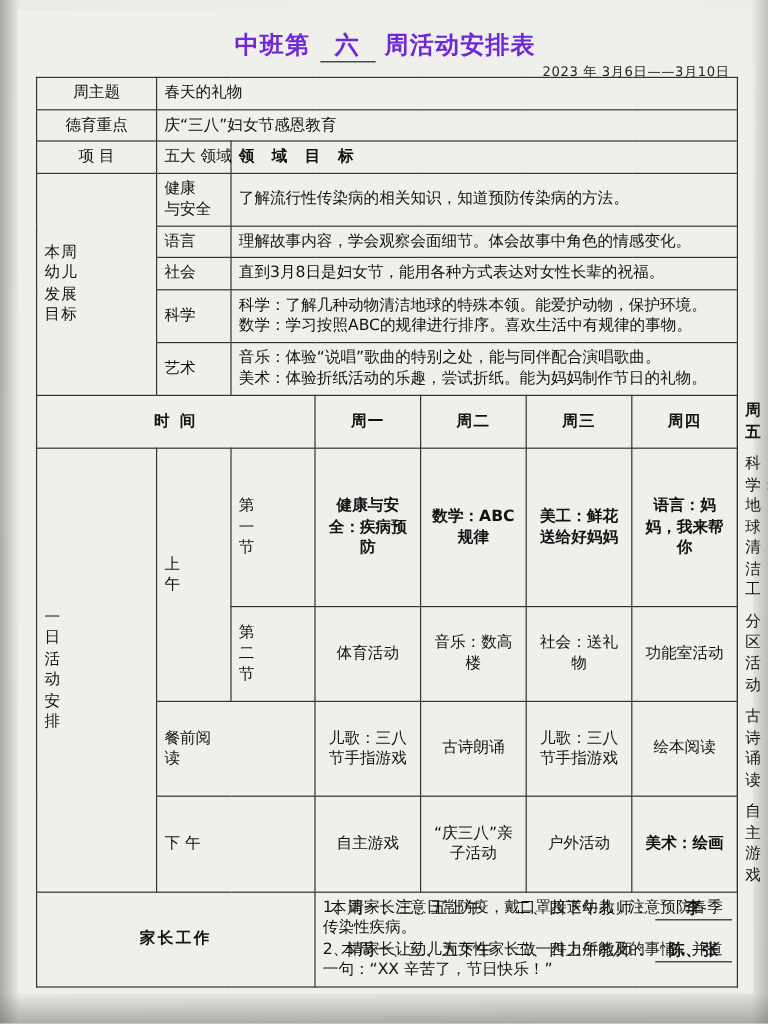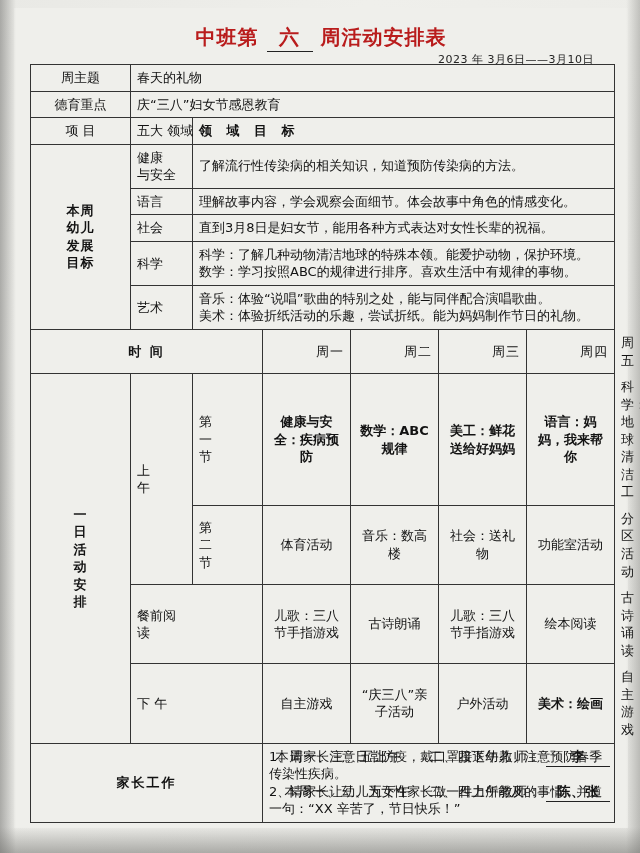--- a/index.html
+++ b/index.html
@@ -31,32 +31,32 @@
     top: 8px;
     width: 614px;
     height: 820px;
     background: #efefeb;
   }
   .title {
     text-align: center;
     font-size: 20px;
     font-weight: bold;
     letter-spacing: 1px;
-    color: #b91c1c;
+    color: #6d28d9;
     padding-top: 16px;
   }
   .title .wknum {
     display: inline-block;
     border-bottom: 1.5px solid #222;
     min-width: 46px;
     text-align: center;
   }
   .daterange {
     position: absolute;
-    right: 34px;
+    right: 20px;
     top: 44px;
     font-size: 11px;
     color: #232323;
     letter-spacing: 0.5px;
   }
   table.main {
     position: absolute;
     left: 16px;
     top: 56px;
     width: 584px;
@@ -76,23 +76,23 @@
     white-space: nowrap;
     font-size: 13.5px;
   }
   .big {
     text-align: center;
     font-size: 15px;
     font-weight: bold;
     letter-spacing: 2px;
   }
   .vert {
-    text-align: center;
+    text-align: left;
     font-size: 15px;
-    font-weight: bold;
+    font-weight: normal;
     line-height: 1.25;
     letter-spacing: 1px;
   }
   .vert2 {
     text-align: center;
     font-size: 14px;
     line-height: 1.15;
   }
   .ctr { text-align: left; }
   .goalhead {
@@ -104,23 +104,23 @@
   .domaintxt { font-size: 12.5px; }
   .two-line { line-height: 1.5; }
   .sched td { height: 40px; }
   .cellc {
     text-align: center;
     font-size: 13.5px;
     line-height: 1.3;
   }
   .bold { font-weight: bold; }
   .daycell {
-    text-align: right;
+    text-align: center;
     font-size: 14px;
-    font-weight: normal;
+    font-weight: bold;
     letter-spacing: 1px;
   }
   .parentwork {
     font-size: 11px;
     line-height: 1.55;
     text-align: left;
     padding: 5px 7px;
   }
   .footer {
     position: absolute;

